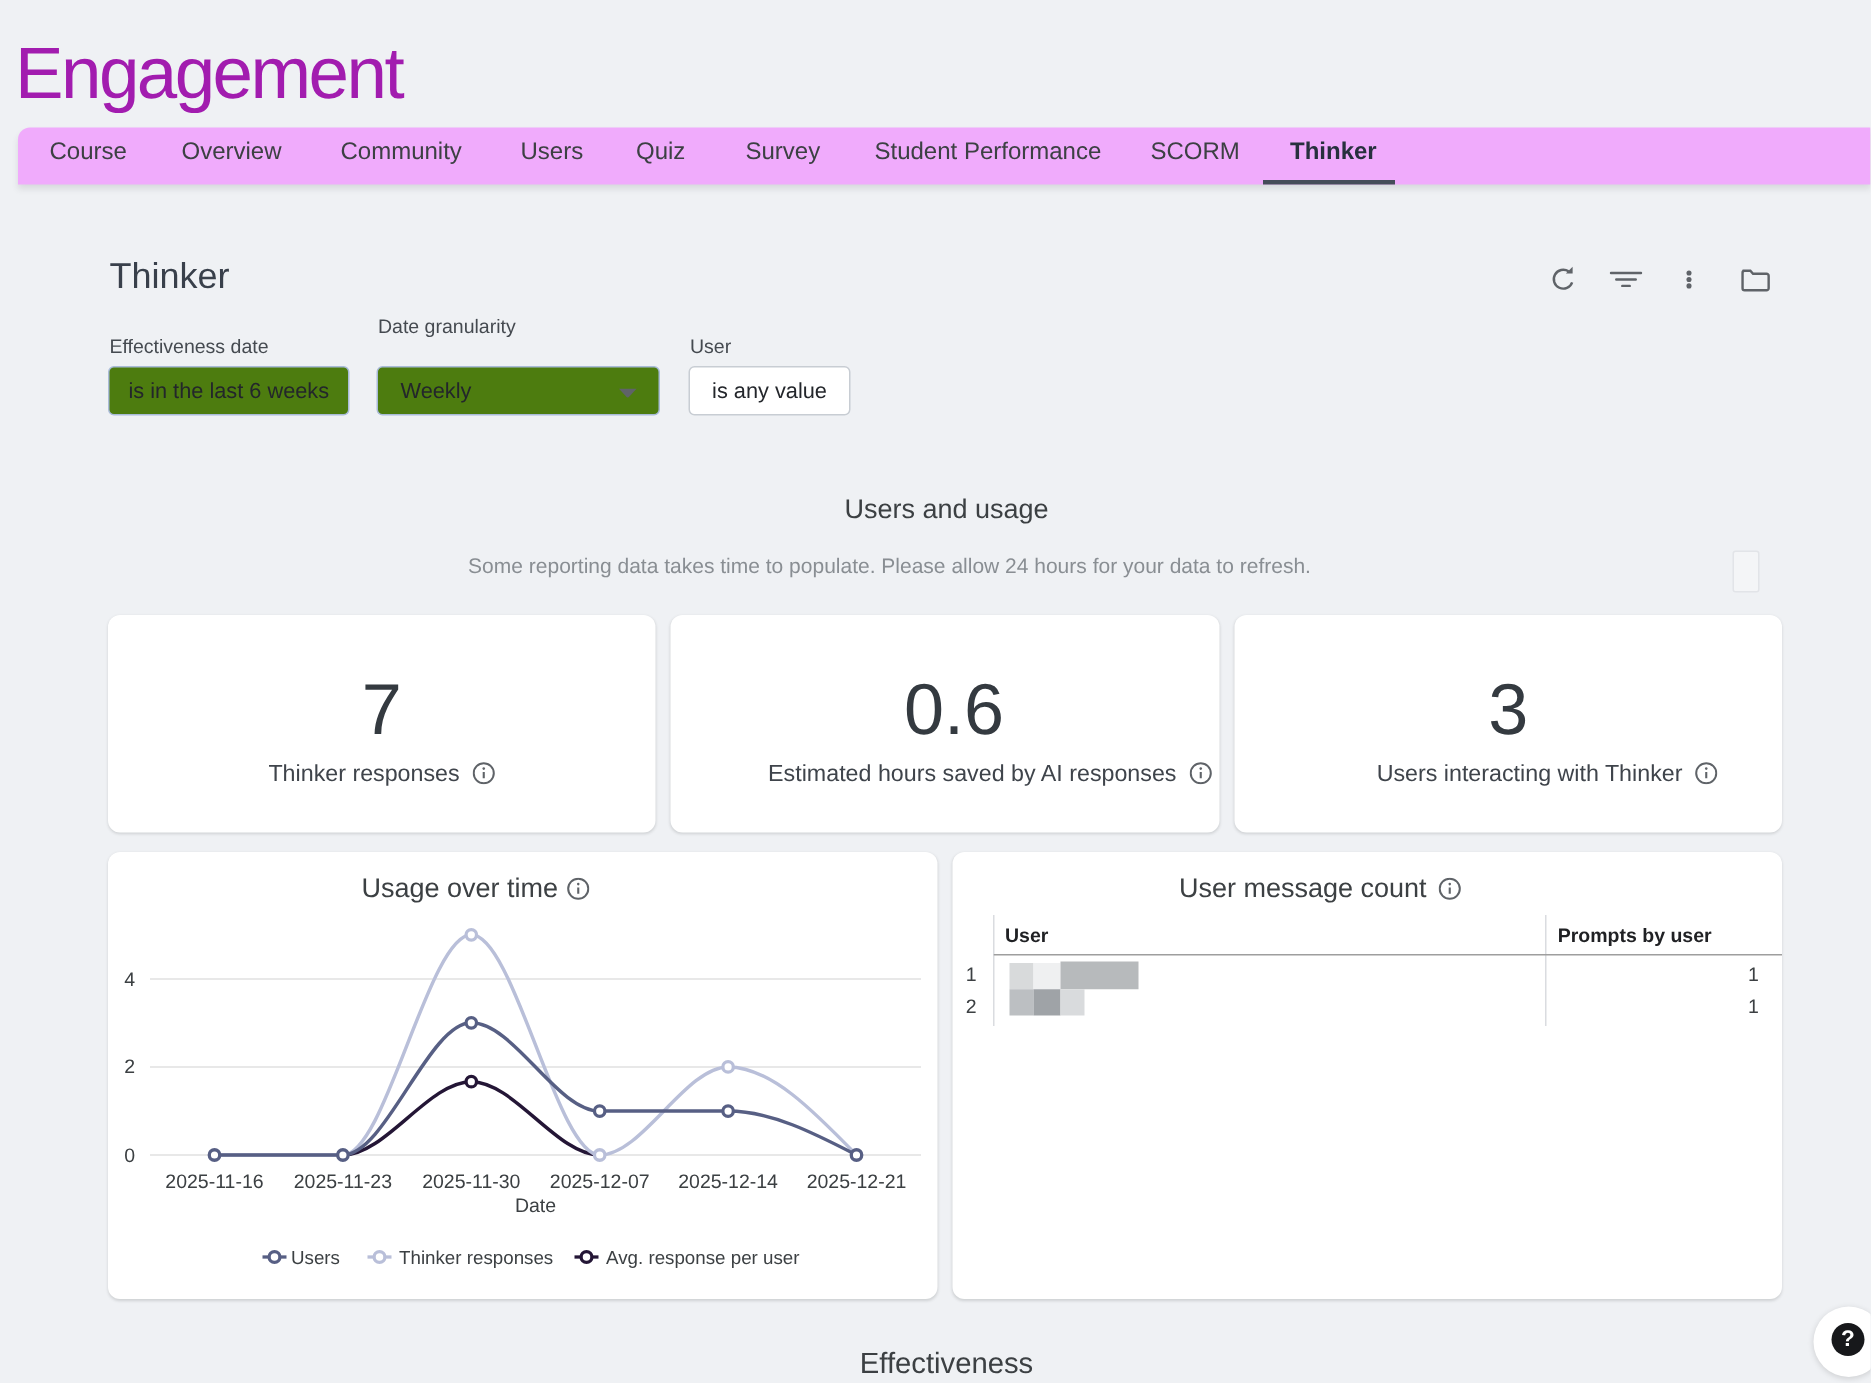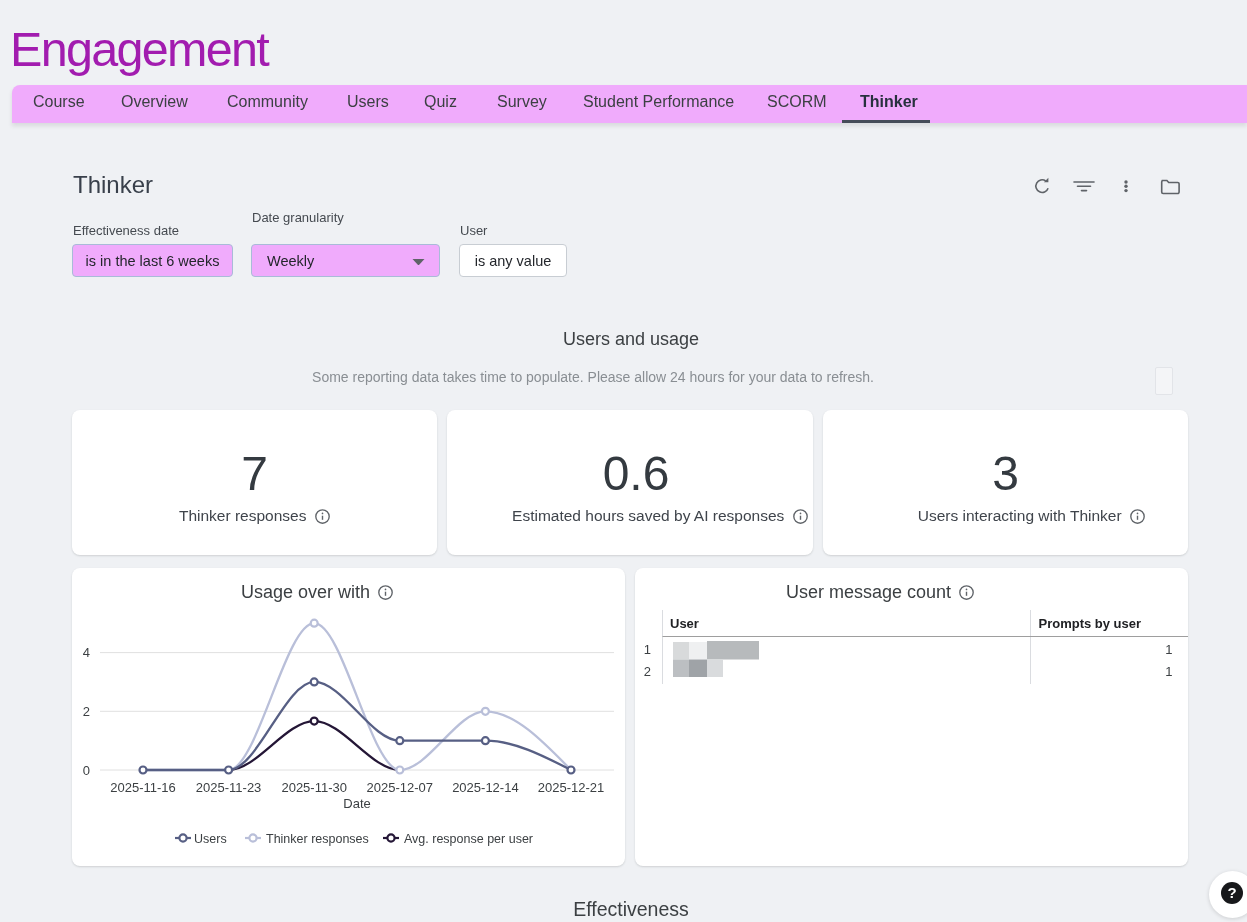--- a/index.html
+++ b/index.html
@@ -12,21 +12,21 @@
           border-top-left-radius:8px;box-shadow:0 3px 4px rgba(60,64,67,0.13);}
   .tab{position:absolute;top:8.5px;font-size:16px;line-height:16px;color:#3c4043;white-space:nowrap;}
   .tab.sel{font-weight:bold;color:#27303e;}
   #underline{left:830px;top:35px;width:88px;height:3px;background:#454c59;}
   
   #h-thinker{left:73px;top:171px;font-size:24px;color:#39404b;}
   
   .flabel{font-size:13px;color:#454a50;}
   .fbox{position:absolute;top:244px;height:33px;box-sizing:border-box;border-radius:4px;
         font-size:14.5px;color:#23262b;display:flex;align-items:center;justify-content:center;}
-  .blue{background:#f0abfc;border:1px solid #a9bbd8;}
+  .blue{background:#4d7c0f;border:1px solid #a9bbd8;}
   .white{background:#fff;border:1px solid #c8cdd3;}
   
   .card{position:absolute;background:#fff;border-radius:8px;
         box-shadow:0 1px 2px rgba(60,64,67,0.18);}
   .num{position:absolute;text-align:center;font-size:48px;color:#343a40;}
   .cap{position:absolute;text-align:center;font-size:15.5px;color:#3f444b;line-height:1;}
   .ctitle{position:absolute;font-size:18px;color:#3c4043;line-height:1;white-space:nowrap;}
   .icirc{display:inline-block;}
 </style>
 </head>
@@ -98,21 +98,21 @@
         <line x1="7.5" y1="6.7" x2="7.5" y2="10.8" stroke="#5f6368" stroke-width="1.4"></line>
         <circle cx="7.5" cy="4.4" r="0.85" fill="#5f6368"></circle>
       </svg></span></div>
 <div class="cap" style="left:824px;width:415px;top:508px">Users interacting with Thinker&nbsp; <span class="icirc" id="ic3" style="vertical-align:-2.5px"><svg width="15" height="15" viewBox="0 0 15 15">
         <circle cx="7.5" cy="7.5" r="6.7" fill="none" stroke="#5f6368" stroke-width="1.35"></circle>
         <line x1="7.5" y1="6.7" x2="7.5" y2="10.8" stroke="#5f6368" stroke-width="1.4"></line>
         <circle cx="7.5" cy="4.4" r="0.85" fill="#5f6368"></circle>
       </svg></span></div>
 
 <div class="card" style="left:72px;top:568px;width:553px;height:298px"></div>
-<div class="ctitle" style="left:241px;top:582.5px">Usage over with</div>
+<div class="ctitle" style="left:241px;top:582.5px">Usage over time</div>
 <span class="icirc abs" id="ic4" style="left:378px;top:585px"><svg width="15" height="15" viewBox="0 0 15 15">
       <circle cx="7.5" cy="7.5" r="6.7" fill="none" stroke="#5f6368" stroke-width="1.35"></circle>
       <line x1="7.5" y1="6.7" x2="7.5" y2="10.8" stroke="#5f6368" stroke-width="1.4"></line>
       <circle cx="7.5" cy="4.4" r="0.85" fill="#5f6368"></circle>
     </svg></span>
 <svg class="abs" style="left:72px;top:568px" width="553" height="298" viewBox="0 0 553 298">
   <g stroke="#e0e0e0" stroke-width="1">
     <line x1="28" y1="84.6" x2="542" y2="84.6"></line>
     <line x1="28" y1="143.3" x2="542" y2="143.3"></line>
     <line x1="28" y1="202" x2="542" y2="202"></line>

